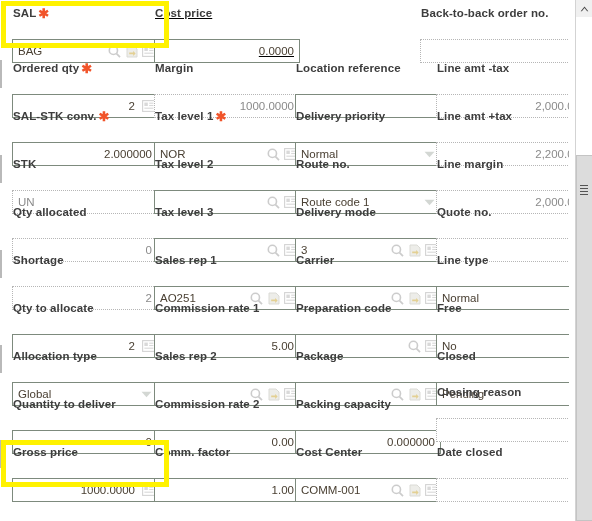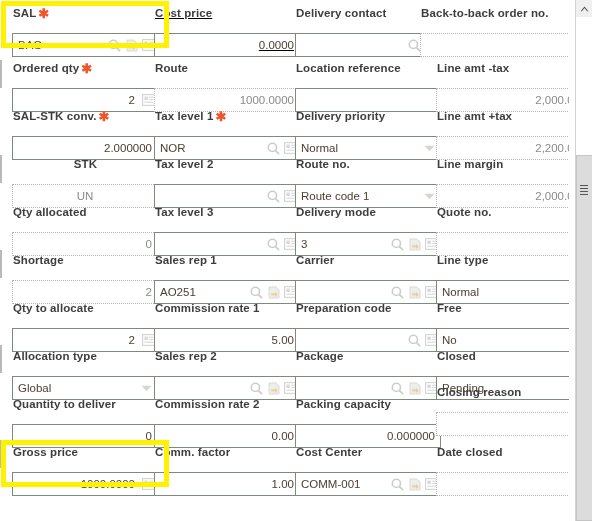--- a/index.html
+++ b/index.html
@@ -70,21 +70,21 @@
     line-height: 10px;
     vertical-align: -1px;
     padding-left: 2px;
   }
 
   
   .fld {
     position: relative;
     box-sizing: border-box;
     height: 24px;
-    margin-top: 12px;
+    margin-top: 18px;
     background: #ffffff;
     border: 1px solid #7d8a7d;
     display: flex;
     align-items: center;
   }
   .fld.ro {
     border: 1px dotted #b6b6b6;
     background: #ffffff;
   }
   .fld.w146 { width: 146px; }
@@ -246,21 +246,21 @@
             </svg>
           </span>
         </div>
       </div>
       <div class="cell" style="left: 12px; top: 110px; width: 146px;">
         <div class="lbl"><span>SAL-STK conv.</span><span class="req">✱</span></div>
         <div class="fld num w146">
           <span class="val">2.000000</span>
         </div>
       </div>
-      <div class="cell" style="left: 12px; top: 158px; width: 146px; text-align: center;">
+      <div class="cell" style="left: 12px; top: 158px; width: 146px;">
         <div class="lbl"><span>STK</span></div>
         <div class="fld ro w146">
           <span class="val muted">UN</span>
         </div>
       </div>
       <div class="cell" style="left: 12px; top: 206px; width: 146px;">
         <div class="lbl"><span>Qty allocated</span></div>
         <div class="fld ro num w146">
           <span class="val muted">0</span>
         </div>
@@ -318,21 +318,21 @@
           </span>
         </div>
       </div>
       <div class="cell" style="left: 154px; top: 7px; width: 146px; text-decoration: underline;">
         <div class="lbl"><span>Cost price</span></div>
         <div class="fld num w146">
           <span class="val">0.0000</span>
         </div>
       </div>
       <div class="cell" style="left: 154px; top: 62px; width: 146px;">
-        <div class="lbl"><span>Route</span></div>
+        <div class="lbl"><span>Margin</span></div>
         <div class="fld ro num w146">
           <span class="val muted">1000.0000</span>
         </div>
       </div>
       <div class="cell" style="left: 154px; top: 110px; width: 146px;">
         <div class="lbl"><span>Tax level 1</span><span class="req">✱</span></div>
         <div class="fld w146">
           <span class="val">NOR</span>
           <span class="ico">
             <svg width="13" height="13" viewBox="0 0 13 13">
@@ -456,41 +456,20 @@
       <div class="cell" style="left: 154px; top: 398px; width: 146px;">
         <div class="lbl"><span>Commission rate 2</span></div>
         <div class="fld num w146">
           <span class="val">0.00</span>
         </div>
       </div>
       <div class="cell" style="left: 154px; top: 446px; width: 146px;">
         <div class="lbl"><span>Comm. factor</span></div>
         <div class="fld num w146">
           <span class="val">1.00</span>
-        </div>
-      </div>
-      <div class="cell" style="left: 295px; top: 7px; width: 146px;">
-        <div class="lbl"><span>Delivery contact</span></div>
-        <div class="fld w146">
-          <span class="val"></span>
-          <span class="ico">
-            <svg width="13" height="13" viewBox="0 0 13 13">
-              <circle cx="5.4" cy="5.4" r="4.1" fill="none" stroke="#9a9a9a" stroke-width="1.6"></circle>
-              <line x1="8.5" y1="8.6" x2="12" y2="12.1" stroke="#9a9a9a" stroke-width="1.8"></line>
-            </svg>
-          </span>
-          <span class="ico">
-            <svg width="14" height="12" viewBox="0 0 14 12">
-              <rect x="0.6" y="0.6" width="12.8" height="10.8" fill="#ffffff" stroke="#a9a9a9" stroke-width="1.1"></rect>
-              <rect x="2.4" y="2.6" width="3.4" height="3.4" fill="#b4b4b4"></rect>
-              <line x1="7.2" y1="3.2" x2="11.4" y2="3.2" stroke="#b4b4b4" stroke-width="1.1"></line>
-              <line x1="7.2" y1="5.5" x2="11.4" y2="5.5" stroke="#b4b4b4" stroke-width="1.1"></line>
-              <line x1="2.4" y1="8.2" x2="11.4" y2="8.2" stroke="#b4b4b4" stroke-width="1.1"></line>
-            </svg>
-          </span>
         </div>
       </div>
       <div class="cell" style="left: 295px; top: 62px; width: 146px;">
         <div class="lbl"><span>Location reference</span></div>
         <div class="fld w146">
           <span class="val"></span>
         </div>
       </div>
       <div class="cell" style="left: 295px; top: 110px; width: 146px;">
         <div class="lbl"><span>Delivery priority</span></div>

